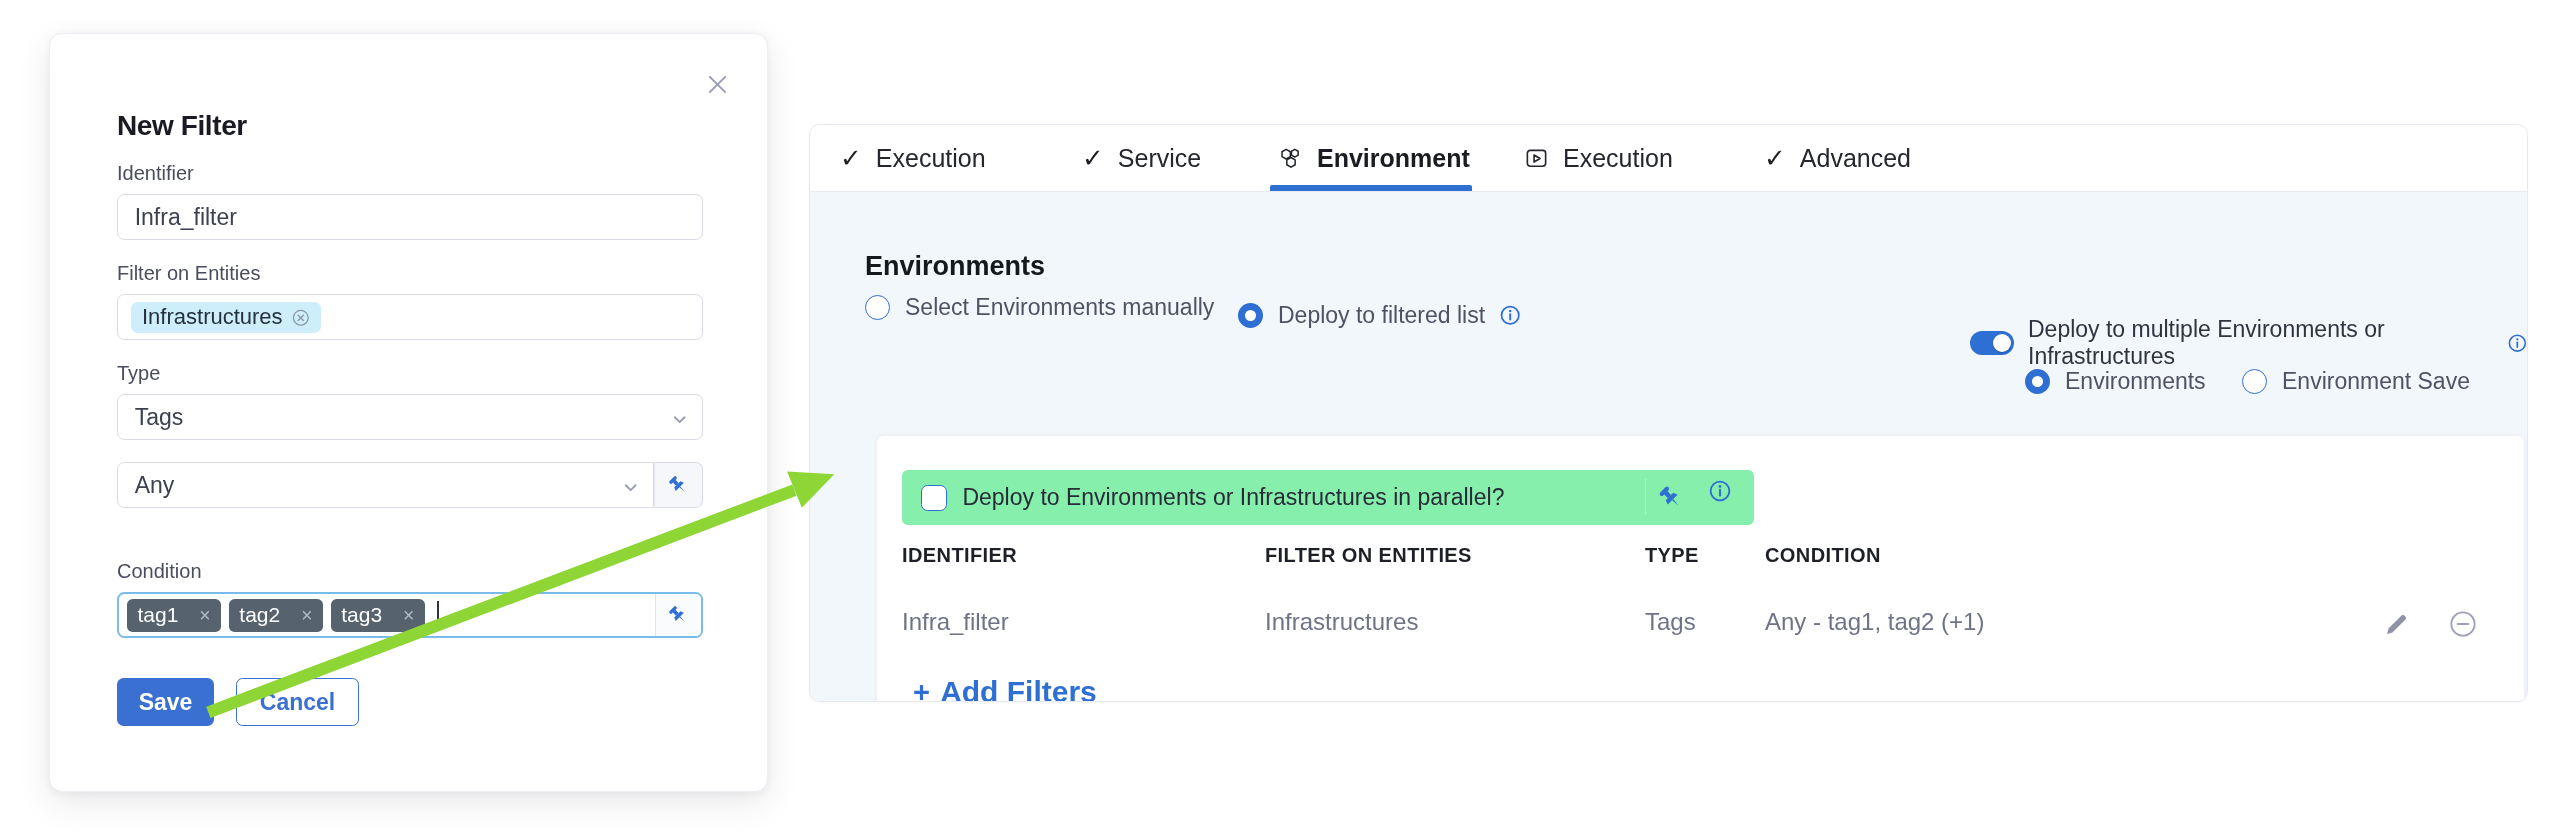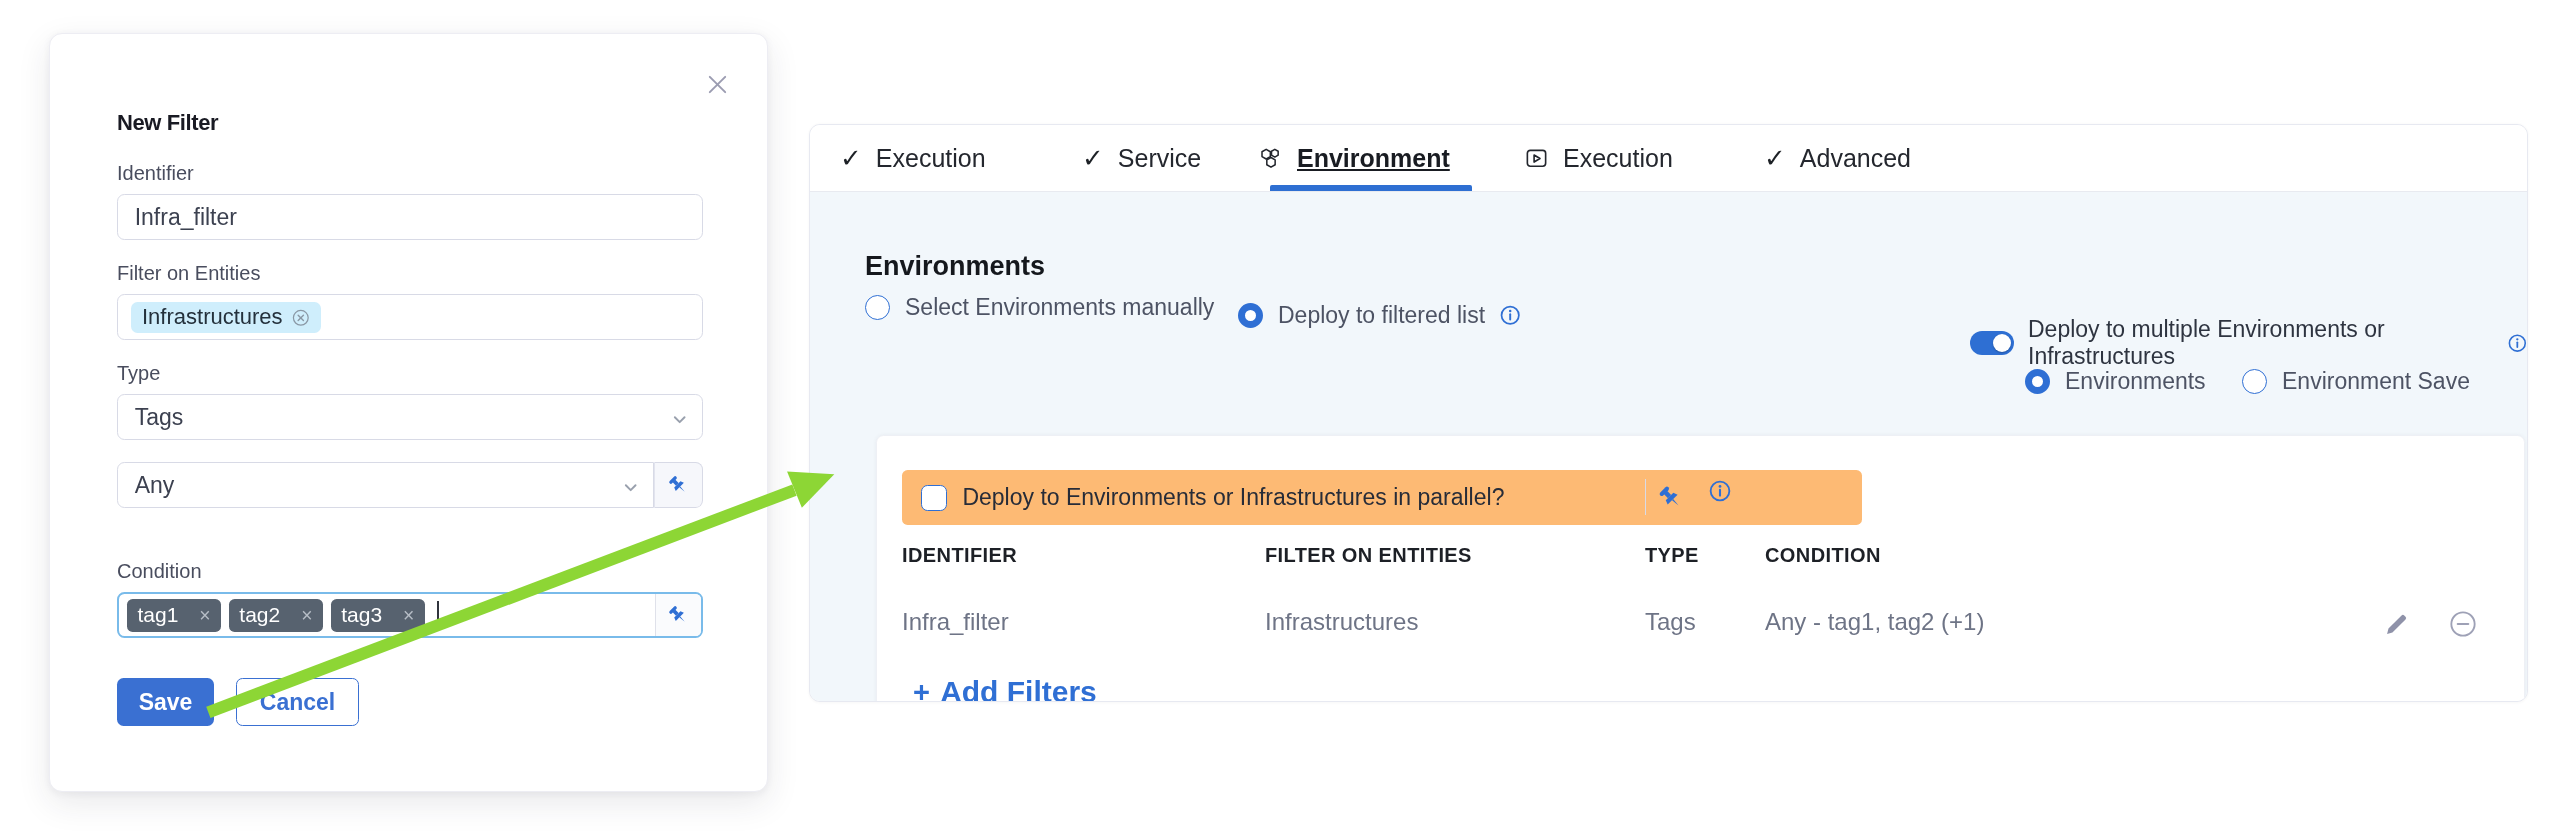--- a/index.html
+++ b/index.html
@@ -5,21 +5,21 @@
   * { box-sizing: border-box; margin: 0; padding: 0; }
   html,body { width: 2576px; height: 832px; background:#ffffff; overflow:hidden;
     font-family:"Liberation Sans","DejaVu Sans",sans-serif; position:relative; }
 
   
   .modal { position:absolute; left:49px; top:33px; width:719px; height:759px;
     background:#fff; border:0.9px solid #ededf3; border-radius:13px;
     box-shadow:0 11px 33px rgba(40,41,61,.10), 0 1.9px 7.4px rgba(40,41,61,.05); z-index:5;}
   .modal-close { position:absolute; right:37px; top:37px; width:26px; height:26px;
     background:none; border:none; cursor:pointer; line-height:0;}
-  .modal-title { position:absolute; left:67px; top:76px; font-size:22px; font-weight:700;
+  .modal-title { position:absolute; left:67px; top:76px; font-size:28px; font-weight:700;
     color:#191a23; letter-spacing:-0.4px;}
   .fg { position:absolute; left:67px; width:586px; }
   .fg label { display:block; font-size:20px; color:#494d5e; margin-bottom:9.3px; }
   .fg-identifier { top:128px; } .fg-entities { top:228px; } .fg-type { top:328px; }
   .fg-match { top:428px; } .fg-condition { top:526px; }
   .inputbox { height:46px; width:100%; border:0.9px solid #d8dae6; border-radius:7.4px;
     background:#fff; display:flex; align-items:center; padding:0 16.7px; font-size:23px; color:#3c4150;
     position:relative;}
   .chip-light { display:inline-flex; align-items:center; gap:9.3px; background:#cfeefc;
     border-radius:6.5px; height:31px; padding:0 11px; font-size:22px; color:#24313c; margin-left:-3.7px;}
@@ -46,21 +46,21 @@
 
   
   .panel { position:absolute; left:809px; top:124px; width:1719px; height:578px;
     background:#fff; border:0.9px solid #e7e9f1; border-radius:11px; overflow:hidden;
     box-shadow:0 0.9px 2.8px rgba(40,41,61,.04); z-index:4;}
   .tabbar { position:relative; height:67px; background:#fff; border-bottom:0.9px solid #e8eaf0; }
   .tab { position:absolute; top:0; height:67px; display:flex; align-items:center; gap:14px;
     font-size:25px; color:#24272e; cursor:pointer; }
   .tab .check-glyph { font-size:26px; font-weight:700; color:#1d2126; }
   .tab.active { font-weight:700; color:#191c22; }
-  .tab-overview { left:30px; } .tab-service { left:272px; } .tab-environment { left:448px;text-decoration:underline; }
+  .tab-overview { left:30px; } .tab-service { left:272px; } .tab-environment { left:468px; }
   .tab-execution { left:714px; } .tab-advanced { left:954px; }
   .tab-underline { position:absolute; left:460px; bottom:0; width:202px; height:6.5px;
     background:#2e6fd2; border-radius:1.9px 1.9px 0 0; }
   .content { position:absolute; left:0; top:67px; right:0; bottom:0; background:#f2f7fb; }
   .env-heading { position:absolute; left:55px; top:59px; font-size:27px; font-weight:700; color:#15181d; }
   .rgroup { position:absolute; display:flex; align-items:center; gap:15px; }
   .rgroup .rlabel { font-size:23px; color:#4d5364; }
   .rg-manual { left:55px; top:102px; } .rg-filtered { left:428px; top:102px;margin-top:8px; }
   .rg-env { left:1215px; top:176px; } .rg-envgroup { left:1432px; top:176px; }
   .rg-env .rlabel, .rg-envgroup .rlabel { font-size:23px; }
@@ -70,22 +70,22 @@
   .toggle-row { position:absolute; left:1160px; top:124px; display:flex; align-items:center; gap:14px; }
   .toggle { position:relative; width:44px; height:24px; border-radius:12px; background:#2e6fd3;
     cursor:pointer; flex:0 0 auto;}
   .toggle .knob { position:absolute; right:2.8px; top:2.8px; width:18.5px; height:18.5px;
     border-radius:50%; background:#fff; box-shadow:0 0.9px 1.9px rgba(0,0,0,.25);}
   .toggle-label { font-size:23px; color:#2e3440; }
 
   .filters-card { position:absolute; left:66px; top:243px; width:1649px; height:323px;
     background:#fff; border-radius:7.4px; border:0.9px solid #eef0f5;
     box-shadow:0 0.9px 4.6px rgba(40,41,61,.05); }
-  .parallel-bar { position:absolute; left:25px; top:34px; width:960px; height:55px;
-    background:#fdba74; border-radius:5.6px; display:flex; align-items:center; }
+  .parallel-bar { position:absolute; left:25px; top:34px; width:852px; height:55px;
+    background:#86efac; border-radius:5.6px; display:flex; align-items:center; }
   .checkbox { width:26px; height:26px; border:1.9px solid #2f6fd4; border-radius:6.5px;
     background:#fff; margin-left:19.4px; cursor:pointer; flex:0 0 auto;}
   .parallel-label { margin-left:15px; font-size:23px; color:#272c38; }
   .bar-divider { position:absolute; left:743px; top:9.3px; width:0.9px; height:36px; background:#d9dbe6; }
   .bar-pin { position:absolute; left:754px; top:13px; width:30px; height:30px; background:none;
     border:none; cursor:pointer; line-height:0;}
   .card-info { position:absolute; left:832px; top:44px; line-height:0; background:none; border:none; cursor:pointer;}
   .thead { position:absolute; top:108px; left:0; right:0; height:26px; }
   .thead span { position:absolute; font-size:20px; font-weight:700; color:#1d2026; letter-spacing:0.4px; }
   .trow { position:absolute; top:172px; left:0; right:0; height:37px; }

